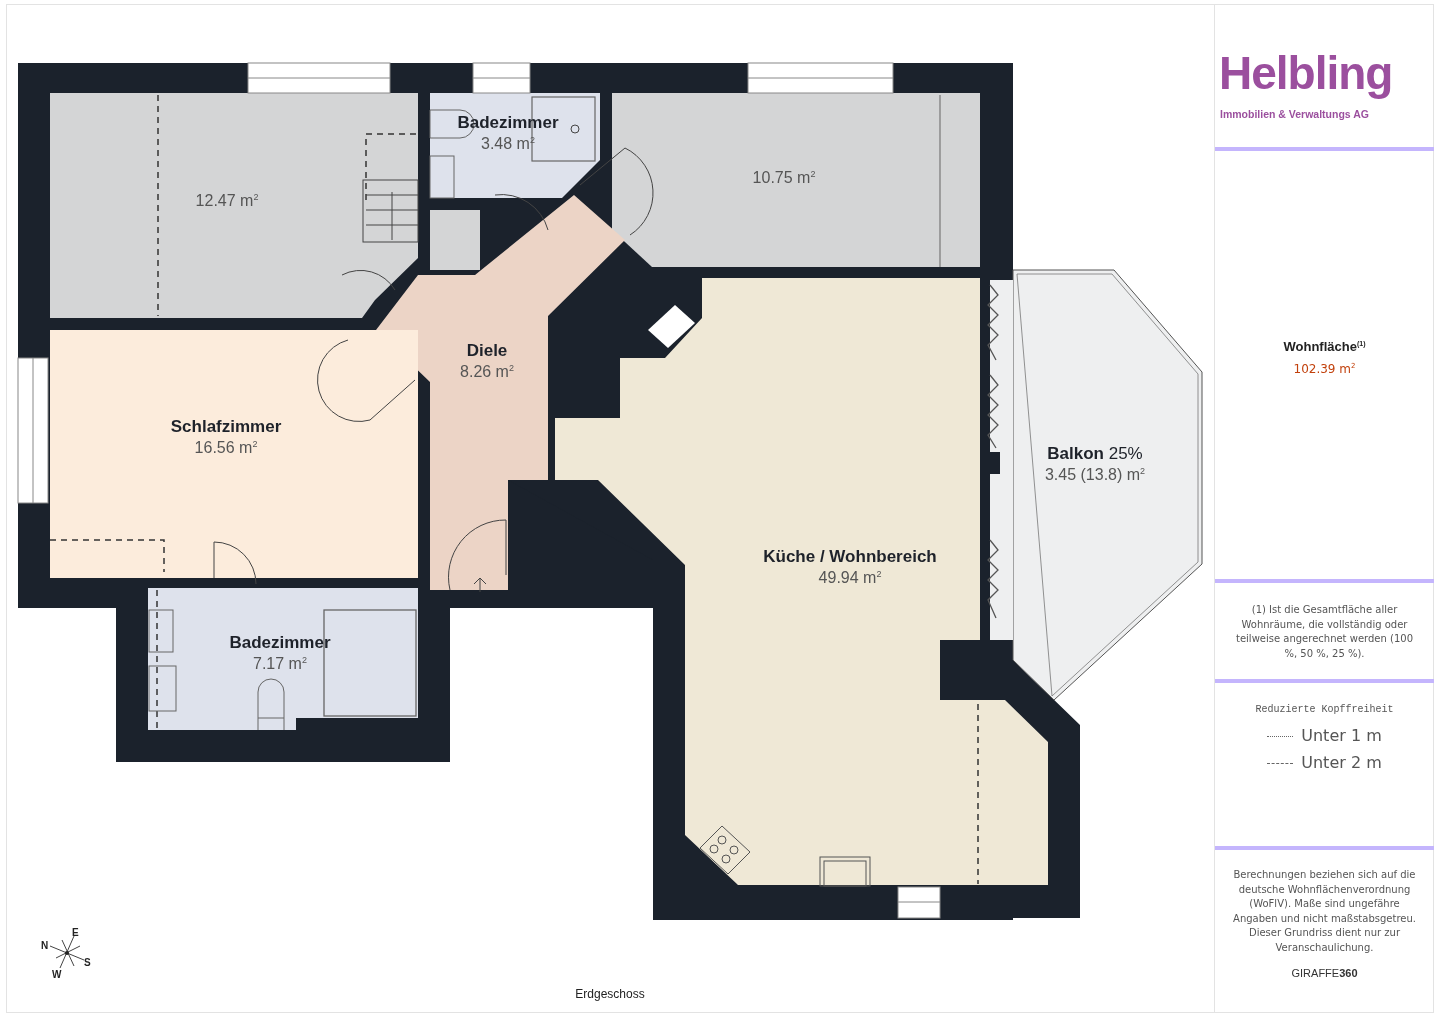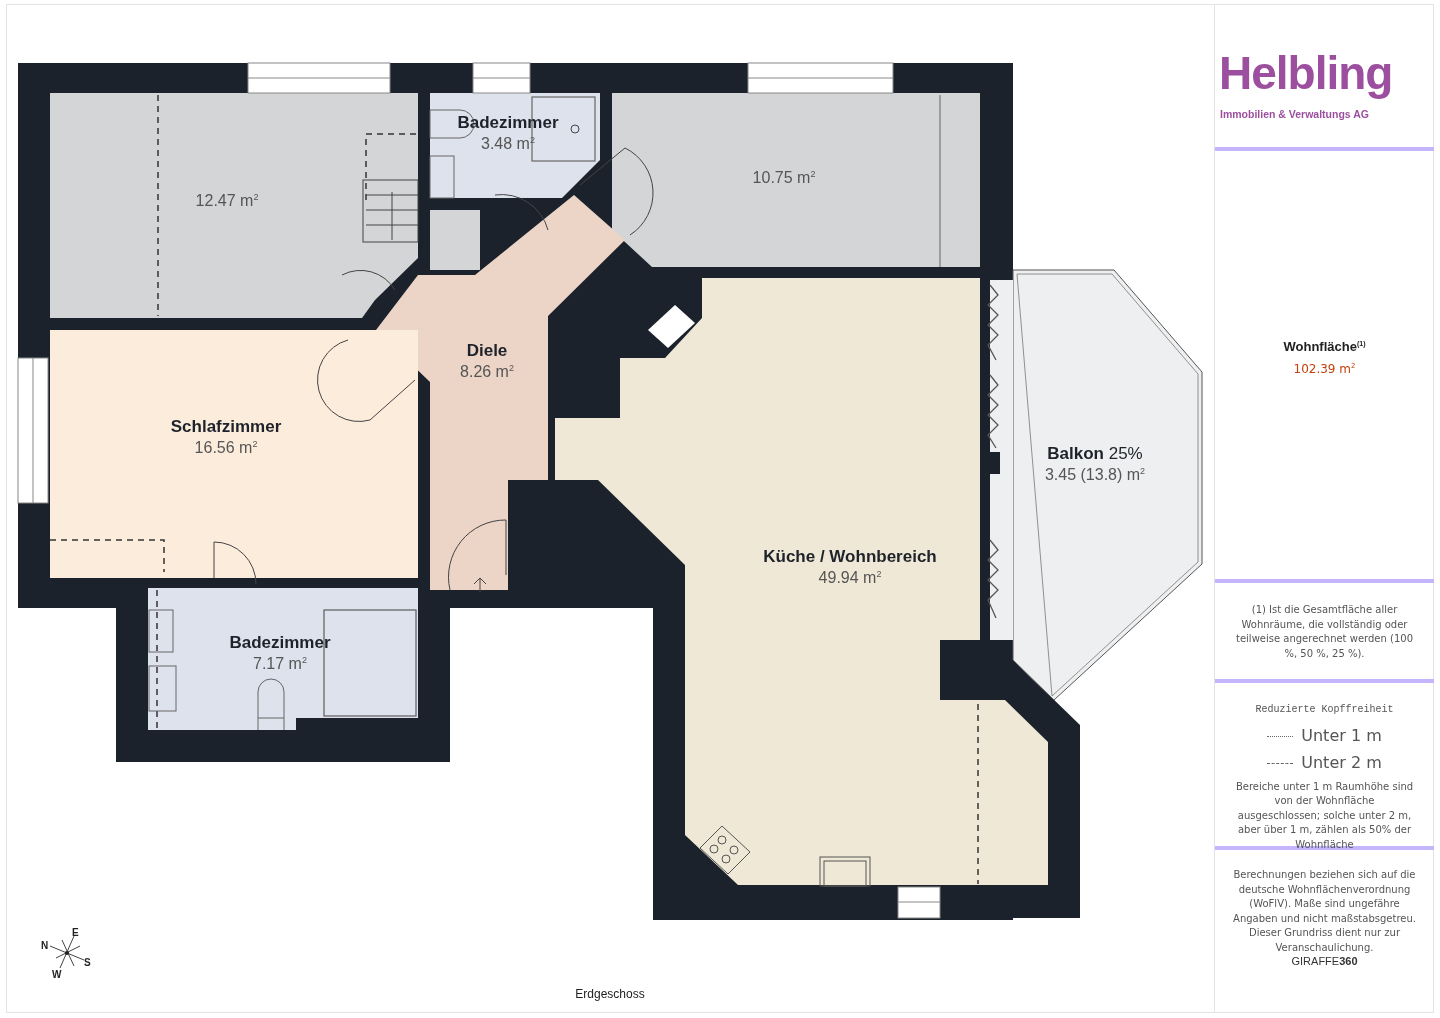--- a/index.html
+++ b/index.html
@@ -9,21 +9,21 @@
   .sec { position:absolute; left:0; width:219px; border-bottom:4px solid #c4b5fd; box-sizing:border-box; text-align:center; color:#555; }
   .logo-word { position:absolute; left:4px; top:46px; font-family:"Liberation Sans", sans-serif; font-weight:bold; font-size:46px; color:#9b4f9e; letter-spacing:-1px; line-height:46px; }
   .logo-sub { position:absolute; left:5px; top:84px; font-family:"Liberation Sans", sans-serif; font-weight:bold; font-size:10.5px; color:#9b4f9e;margin-top:20px; }
   .wf-title { font-family:"Liberation Sans", sans-serif; font-weight:bold; font-size:13px; color:#222; }
   .wf-title sup { font-size:7px; }
   .wf-val { font-size:12px; color:#c2410c; margin-top:8px; }
   .small { font-size:10px; line-height:14.5px; color:#555; padding:0 18px; }
   .legend-row { font-size:16px; color:#555; margin-top:8px; }
   .legend-row .ln { display:inline-block; width:26px; vertical-align:middle; margin-right:8px; border-top:1px dotted #666; }
   .legend-row .ln.dash { border-top:1px dashed #666; }
-  .g360 { font-family:"Liberation Sans", sans-serif; font-size:11px; color:#333; margin-top:0; }
+  .g360 { font-family:"Liberation Sans", sans-serif; font-size:11px; color:#333; margin-top:12px; }
   .g360 b { font-weight:bold; }
   .plan { position:absolute; left:0; top:0; }
   .room-label { position:absolute; text-align:center; transform:translateX(-50%); white-space:nowrap; }
   .room-name { font-family:"Liberation Sans", sans-serif; font-weight:bold; font-size:17px; color:#1e222a; }
   .room-name .pct { font-weight:normal; }
   .room-area { font-family:"Liberation Sans", sans-serif; font-size:16px; color:#555; margin-top:2px; }
   .room-area sup { font-size:9px; }
   .compass { position:absolute; left:38px; top:926px; width:60px; height:55px; }
   .compass span { position:absolute; font-family:"Liberation Sans", sans-serif; font-weight:bold; font-size:10px; color:#222; }
   .floor-name { position:absolute; left:610px; top:987px; transform:translateX(-50%); font-family:"Liberation Sans", sans-serif; font-size:12px; color:#222; }
@@ -191,19 +191,18 @@
       <div class="wf-val"><span>102.39 m</span><sup style="font-size:7px">2</sup></div>
     </div>
   </div>
   <div class="sec" style="top:579px;height:100px;">
     <div class="small" style="padding-top:20px;">(1) Ist die Gesamtfläche aller Wohnräume, die vollständig oder teilweise angerechnet werden (100 %, 50 %, 25 %).</div>
   </div>
   <div class="sec" style="top:679px;height:167px;">
     <div class="small" style="padding-top:20px;font-family:Liberation Mono, monospace;">Reduzierte Kopffreiheit</div>
     <div class="legend-row"><span class="ln"></span><span>Unter 1 m</span></div>
     <div class="legend-row"><span class="ln dash"></span><span>Unter 2 m</span></div>
-    <div class="small" style="margin-top:8px;">Bereiche unter 1 m Raumhöhe sind von der Wohnfläche ausgeschlossen; solche unter 2 m, aber über 1 m, zählen als 50% der Wohnfläche</div>
   </div>
   <div class="sec" style="top:846px;height:163px;border-bottom:none;">
     <div class="small" style="padding-top:18px;">Berechnungen beziehen sich auf die deutsche Wohnflächenverordnung (WoFlV). Maße sind ungefähre Angaben und nicht maßstabsgetreu. Dieser Grundriss dient nur zur Veranschaulichung.</div>
     <div class="g360"><span>GIRAFFE</span><b>360</b></div>
   </div>
 </div>
 
 </body></html>

